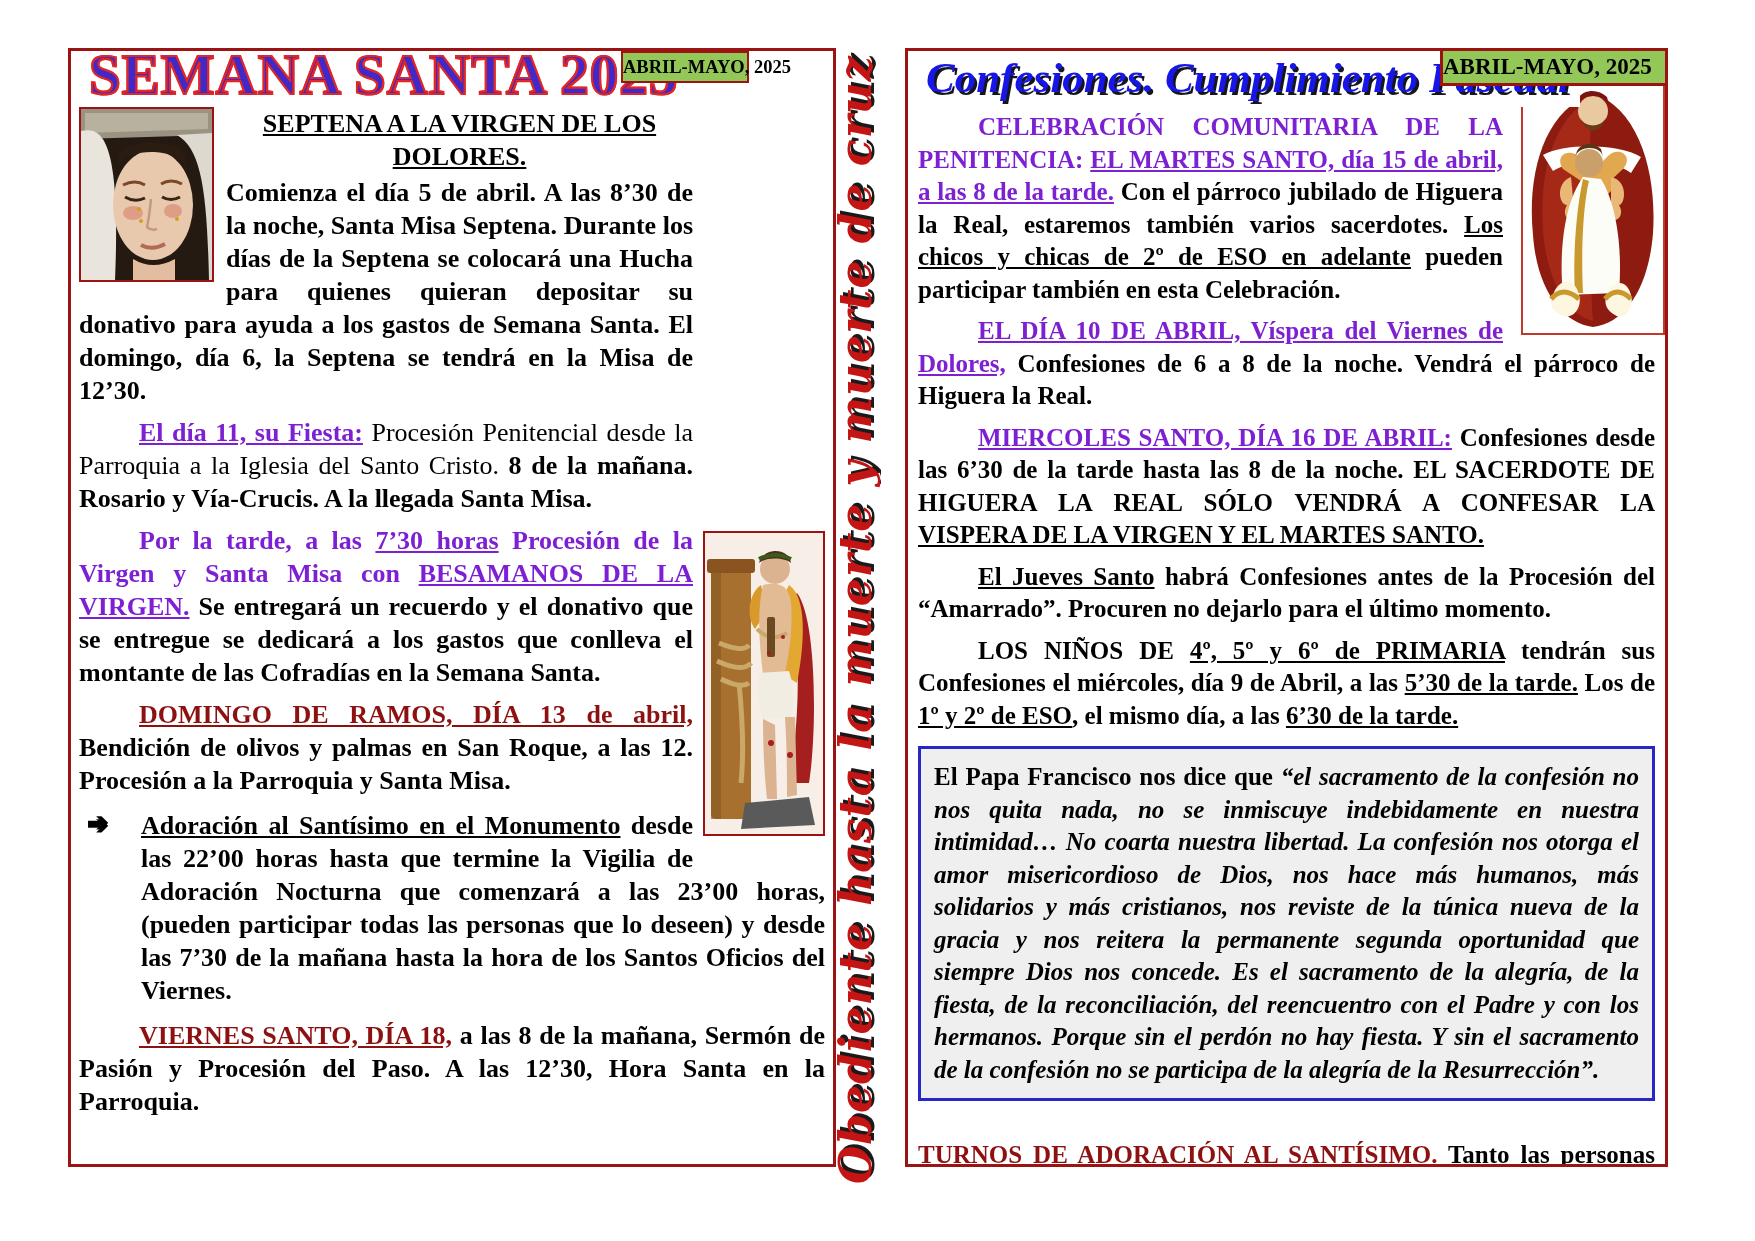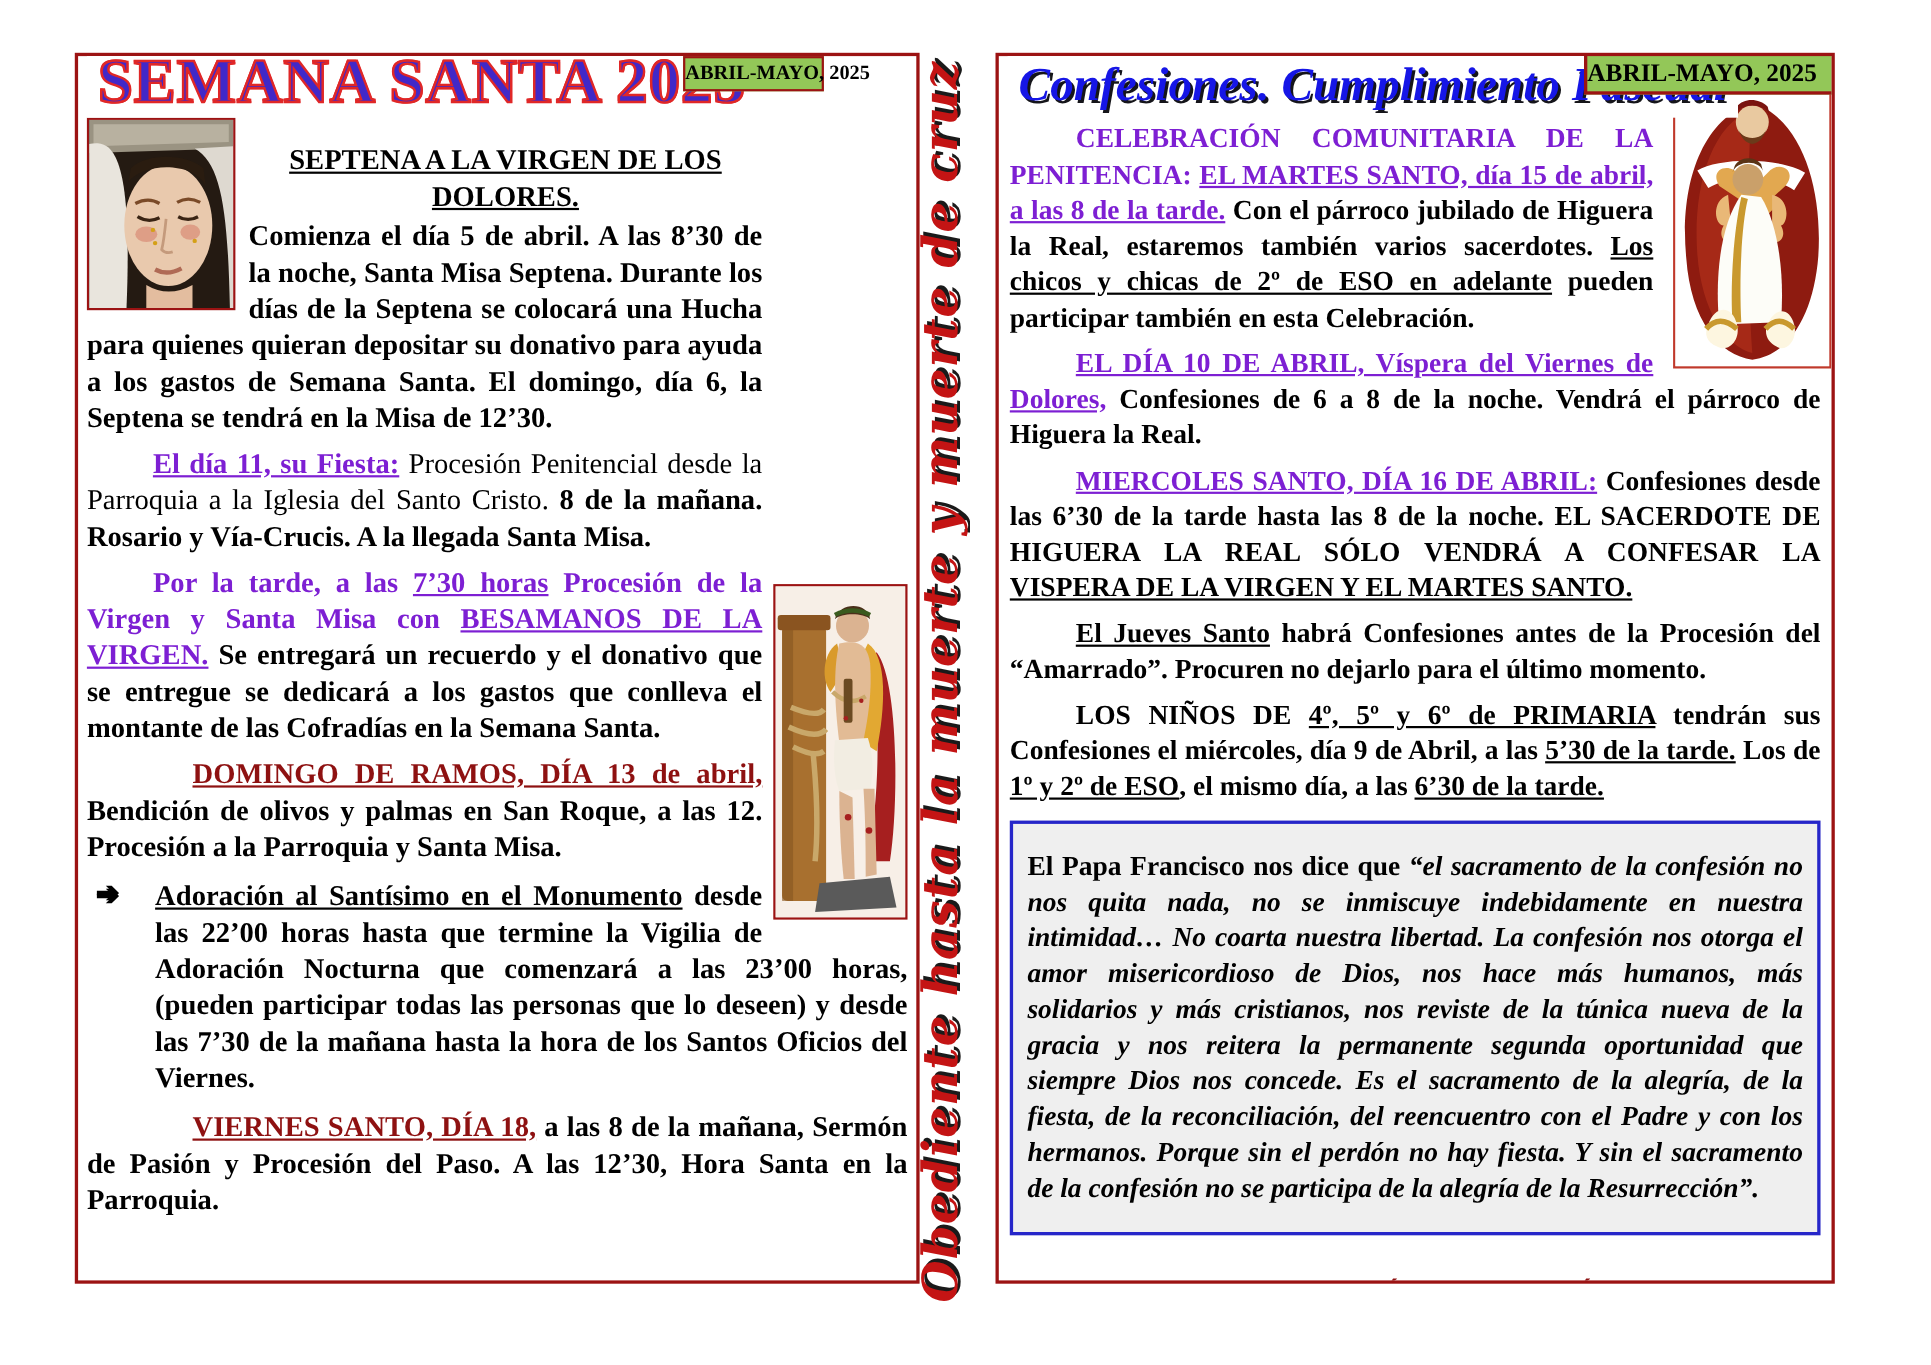--- a/index.html
+++ b/index.html
@@ -30,42 +30,42 @@
     border:2px solid var(--box_border_red);}
   .badge-right{right:-3px;top:-3px;width:222px;height:32px;line-height:32px;font-size:23px;
     border:3px solid var(--box_border_red);}
 
   
   .content{position:absolute;font-weight:bold;text-align:justify;color:#000;}
   .left-content{left:8px;top:56px;width:746px;font-size:26px;line-height:33px;}
   .right-content{left:10px;top:60px;width:737px;font-size:25px;line-height:32.5px;}
   .para{margin:0 0 9px 0;}
   .p-indent{text-indent:60px;}
-  .p-center{text-align:center;margin-bottom:3px;margin-top:22px;}
+  .p-center{text-align:center;margin-bottom:3px;}
   .p-bullet{position:relative;padding-left:62px;margin-bottom:12px;}
   .arrow{position:absolute;left:8px;top:0;font-weight:bold;}
 
   .sg-u{text-decoration:underline;}
   .sg-i{font-style:italic;}
   .sg-reg{font-weight:normal;}
   .sg-purple{color:var(--heading_purple);}
-  .sg-darkred{color:var(--heading_dark_red);margin-left:36px;}
+  .sg-darkred{color:var(--heading_dark_red);}
 
   
   .float-virgin{float:left;width:131px;height:171px;border:2px solid var(--box_border_red);
     margin:0 12px 8px 0;overflow:hidden;}
   .float-amarrado{float:right;width:118px;height:301px;border:2px solid var(--box_border_red);
     margin:424px 0 8px 10px;overflow:hidden;background:#f7f0ea;}
   .float-spacer{float:right;width:152px;height:228px;}
   .prodigal-img{position:absolute;right:0px;top:32px;width:140px;height:248px;
     border:2px solid #c0392b;background:#fff;z-index:2;overflow:hidden;}
 
   
   .quote-box{border:3px solid var(--quote_border_blue);background:var(--quote_bg);
-    margin:14px 0 0 0;padding:23px 13px;}
+    margin:14px 0 0 0;padding:12px 13px;}
   .quote-box .para{margin:0;}
   .quote-box .sg-i{font-style:italic;}
   .turnos{margin-top:38px;}
   .turnos .para{margin:0;}
 
   
   .divider-text{position:absolute;left:830px;top:50px;width:78px;height:1140px;
     writing-mode:vertical-rl;transform:rotate(180deg);
     font-family:"DejaVu Serif",serif;font-style:italic;font-weight:bold;font-size:44px;
     color:var(--vertical_text_red);text-shadow:3px 3px 0 #1a1a1a;

